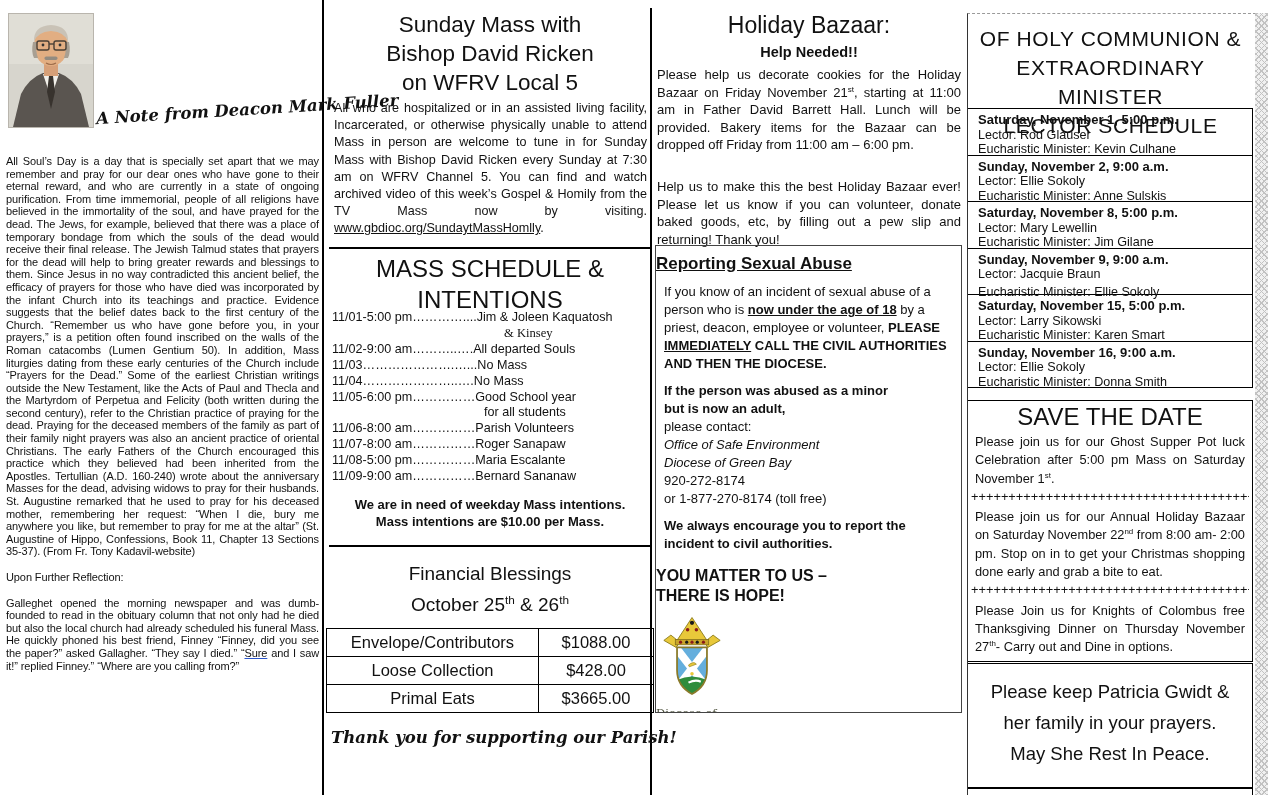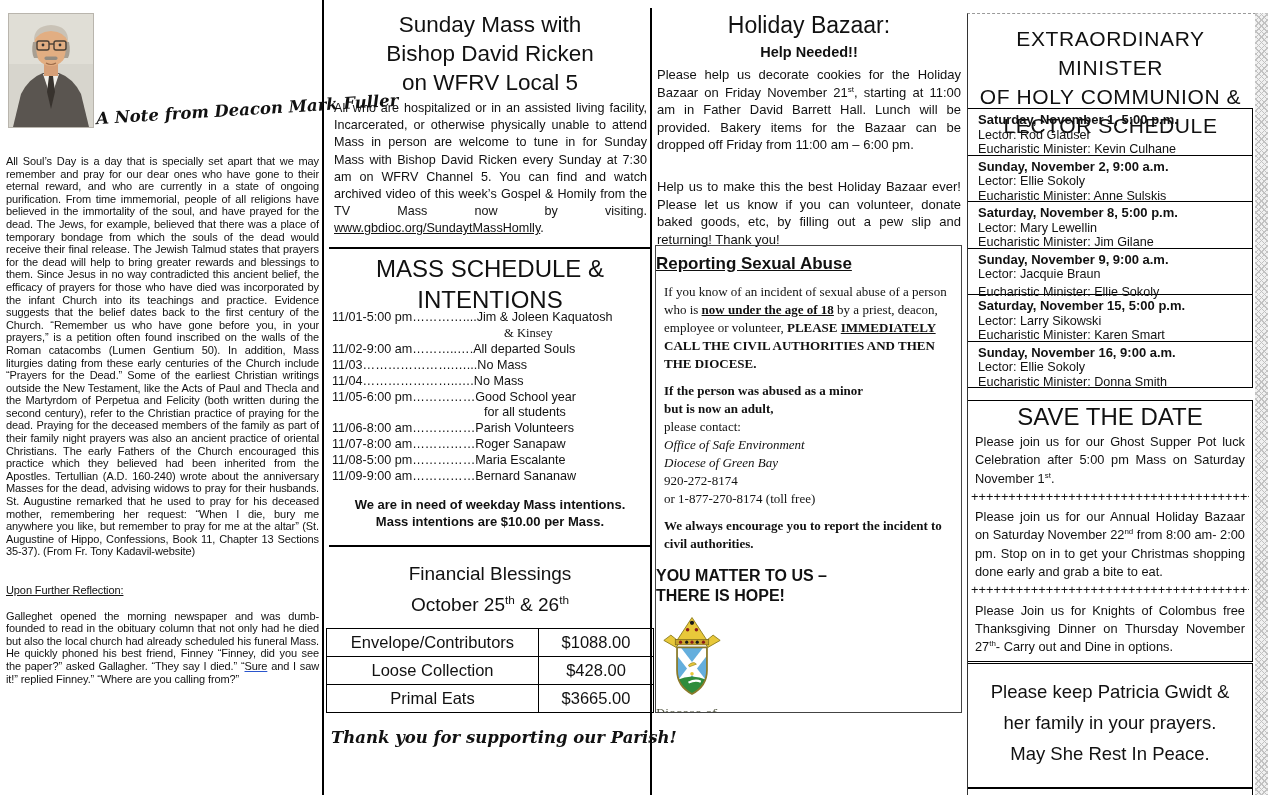--- a/index.html
+++ b/index.html
@@ -12,21 +12,21 @@
   .u{text-decoration:underline;}
   sup{vertical-align:super;font-size:0.62em;line-height:0;}
 
   
   .col1{left:6px;top:10px;width:313px;}
   .photo{position:absolute;left:2px;top:3px;width:84px;height:113px;border:1px solid #b9b5ad;}
   .note-caption{position:absolute;left:90px;top:92px;width:235px;
         font-family:"DejaVu Serif",serif;font-style:italic;font-weight:bold;
         font-size:16.5px;white-space:nowrap;transform:rotate(-3.5deg);}
   .col1-body{position:absolute;left:0;top:145px;width:313px;font-size:11px;line-height:12.6px;letter-spacing:-0.1px;}
-  .reflect{margin-top:26px;text-decoration:underline;}
+  .reflect{margin-top:13px;}
   .joke{margin-top:13px;}
   .misspell{text-decoration-style:wavy;text-decoration-color:#cc1100;}
   .grammar{text-decoration:underline;text-decoration-color:#2a55cc;}
 
   
   .col2{left:331px;top:0;width:318px;}
   .tv-title{position:absolute;left:0;top:10px;width:318px;font-size:22.5px;line-height:29px;text-align:center;}
   .tv-body{position:absolute;left:3px;top:100px;width:313px;font-size:12.6px;line-height:17.2px;}
   .mass-title{position:absolute;left:0;top:253px;width:318px;font-size:24px;line-height:31px;text-align:center;}
   .mass-list{position:absolute;left:1px;top:310px;width:317px;font-size:12.6px;line-height:15.9px;white-space:nowrap;}
@@ -42,21 +42,21 @@
 
   
   .col3{left:656px;top:0;width:306px;}
   .baz-title{position:absolute;left:0;top:12px;width:306px;font-size:23px;text-align:center;}
   .baz-sub{position:absolute;left:0;top:44px;width:306px;font-size:14.5px;font-weight:bold;text-align:center;}
   .baz-p1{position:absolute;left:1px;top:66px;width:304px;font-size:13px;line-height:17.5px;}
   .baz-p2{position:absolute;left:1px;top:178px;width:304px;font-size:13px;line-height:17.5px;}
   .abuse-box{position:absolute;left:-1px;top:245px;width:305px;height:466px;border:1.3px solid #444;
         overflow:hidden;text-align:left;}
   .abuse-title{margin-top:8px;font-size:17px;font-weight:bold;text-decoration:underline;}
-  .abuse-p{margin:9px 8px 0 8px;font-size:13px;line-height:18px;font-family:Liberation Serif, serif;}
+  .abuse-p{margin:9px 8px 0 8px;font-size:13px;line-height:18px;}
   .abuse-bold{font-weight:bold;}
   .abuse-it{font-style:italic;}
   .hope{margin-top:13px;font-size:16px;font-weight:bold;line-height:20px;}
   .logo-wrap{margin-top:8px;}
   .logo-caption{font-family:"DejaVu Serif",serif;font-size:11.5px;line-height:14px;color:#4a4f3a;}
 
   
   .col4{position:absolute;left:967px;top:13px;width:287px;height:782px;
         border-left:1.5px solid #333;border-top:1px dashed #9a9a9a;border-right:1px dashed #b5b5b5;}
   .em-title{position:absolute;left:0;top:10px;width:285px;font-size:21px;line-height:29px;letter-spacing:0.6px;text-align:center;}
@@ -224,22 +224,22 @@
         <div class="logo-caption">
           <div>Diocese of</div>
 
         </div>
       </div>
     </div>
   </div>
 
   <div class="col4">
     <div class="em-title">
+      <div>OF HOLY COMMUNION &amp;</div>
       <div>EXTRAORDINARY MINISTER</div>
-      <div>OF HOLY COMMUNION &amp;</div>
       <div>LECTOR SCHEDULE</div>
     </div>
 
     <div class="em-table">
       <div class="em-row">
         <div class="em-day">Saturday, November 1, 5:00 p.m.</div>
         <div class="em-line">Lector: Rod Glauser</div>
         <div class="em-line">Eucharistic Minister: Kevin Culhane</div>
       </div>
       <div class="em-row">

